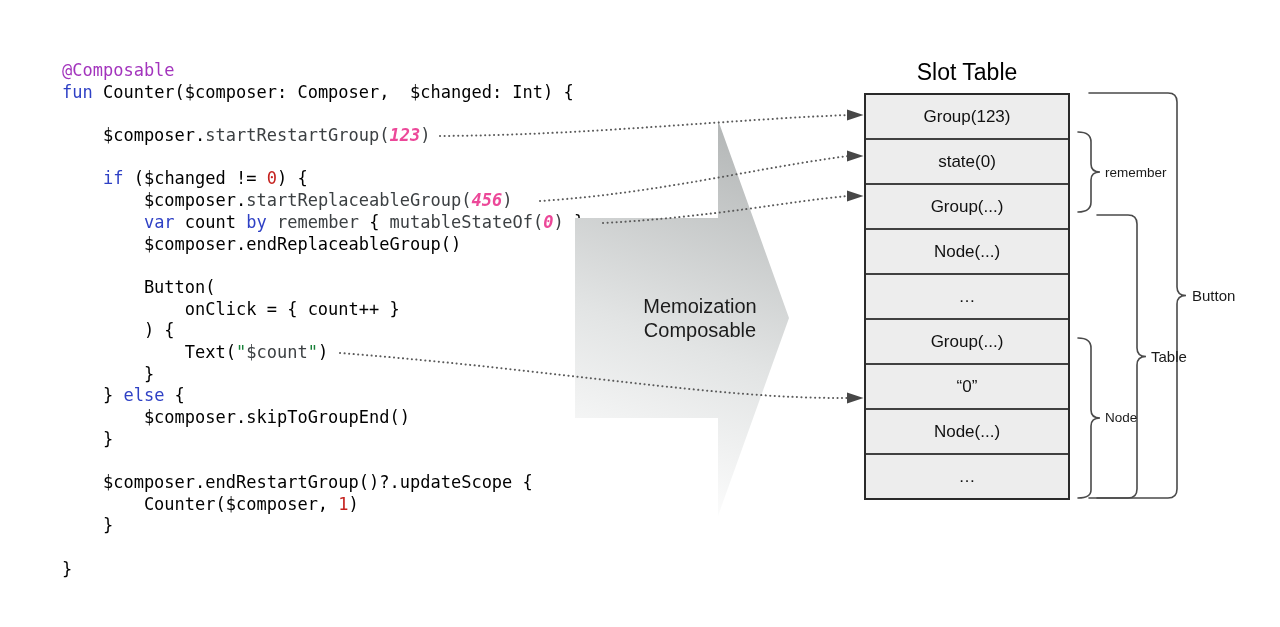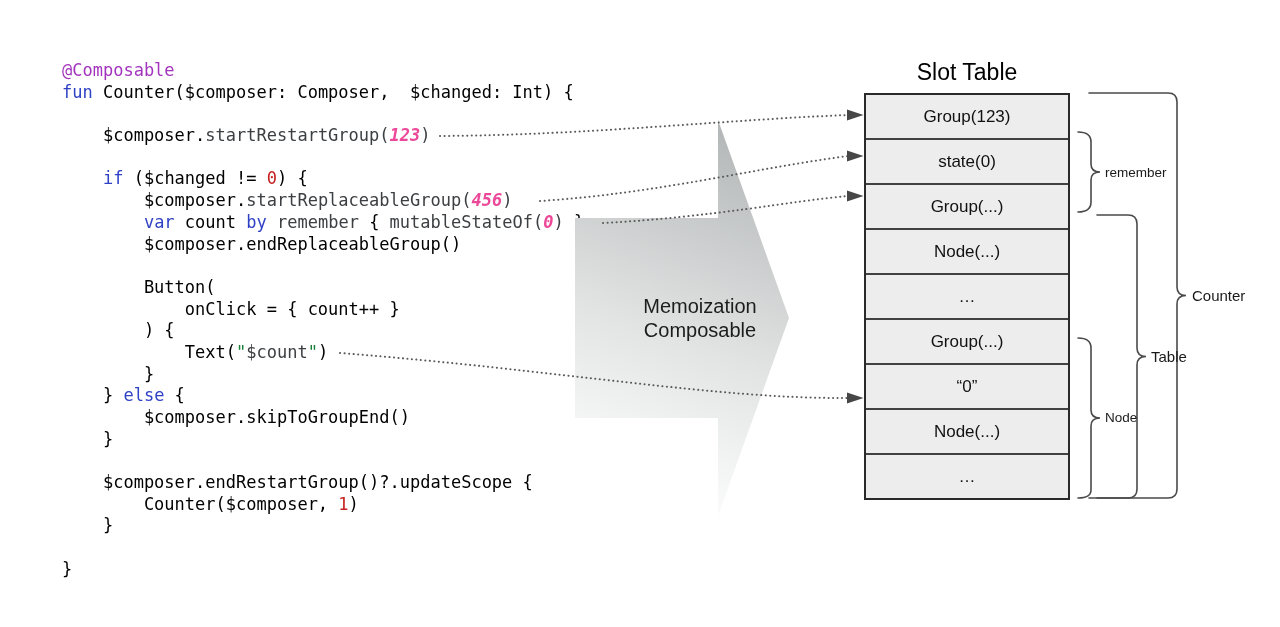--- a/index.html
+++ b/index.html
@@ -92,15 +92,15 @@
     <div class="slot-row">Group(...)</div>
     <div class="slot-row">Node(...)</div>
     <div class="slot-row">…</div>
     <div class="slot-row">Group(...)</div>
     <div class="slot-row">“0”</div>
     <div class="slot-row">Node(...)</div>
     <div class="slot-row">…</div>
   </div>
 
 <div id="label-remember" class="brace-label">remember</div>
-<div id="label-counter" class="brace-label">Counter</div>
+<div id="label-counter" class="brace-label">Button</div>
 <div id="label-button" class="brace-label">Table</div>
 <div id="label-text" class="brace-label">Node</div>
 
 </body></html>

